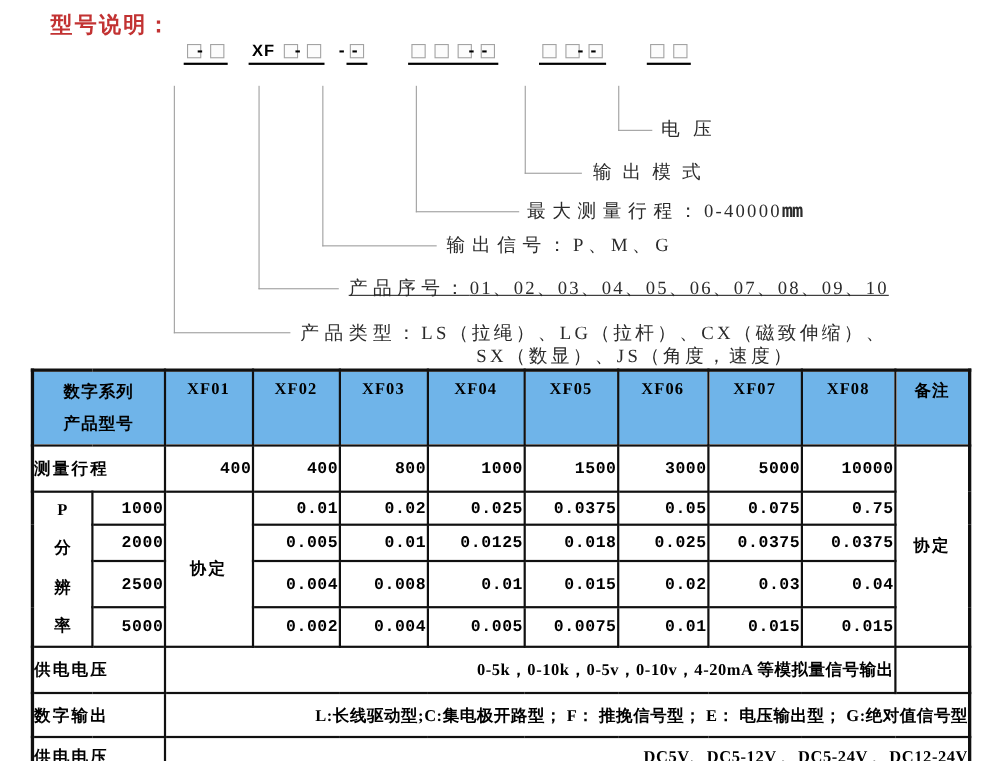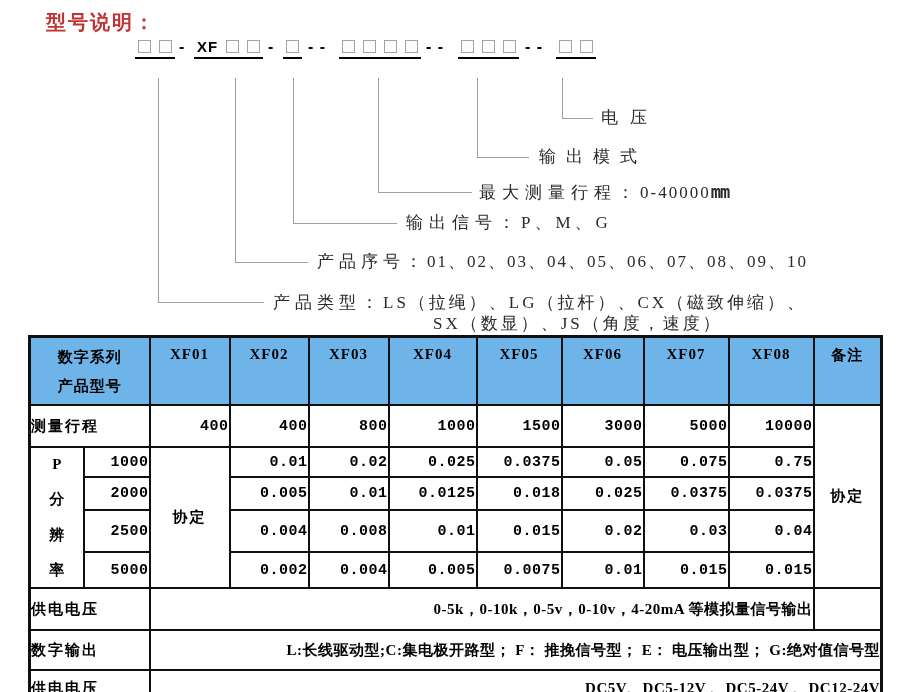--- a/index.html
+++ b/index.html
@@ -3,21 +3,21 @@
 <meta charset="utf-8">
 <style>
   html,body{margin:0;padding:0;background:#ffffff;}
   .page{position:relative;width:909px;height:692px;background:#ffffff;overflow:hidden;
         font-family:"Liberation Serif",serif;color:#000;padding-left:39px;}
   
   .title{position:absolute;left:46px;top:9px;font-family:"Liberation Sans",sans-serif;
          font-weight:bold;font-size:20px;color:#c23232;letter-spacing:2px;}
   
   .mgroup{position:absolute;top:40px;display:flex;align-items:center;gap:8px;
-          border-bottom:2px solid #000;padding:0 3px 4px 3px;}
+          border-bottom:2px solid #000;padding:0 3px 4px 3px;margin-left:32px;}
   .mbox{width:13px;height:13px;border:1px solid #a3a3a3;background:#fcfcfc;box-sizing:border-box;}
   .xf-prefix{font-family:"Liberation Sans",sans-serif;font-weight:bold;font-size:15px;
              line-height:13px;letter-spacing:1px;color:#000;}
   .msep{position:absolute;top:39px;font-family:"Liberation Sans",sans-serif;font-weight:bold;
         font-size:16px;line-height:15px;color:#000;white-space:pre;letter-spacing:1px;}
   
   .vline{position:absolute;width:1px;background:#9f9f9f;}
   .hline{position:absolute;height:1px;background:#9f9f9f;}
   .clabel{position:absolute;font-size:17px;color:#2b2b2b;white-space:nowrap;line-height:20px;}
   .ls12{letter-spacing:12px;} .ls10{letter-spacing:10px;} .ls6{letter-spacing:6px;}
@@ -97,21 +97,21 @@
     <div class="vline" style="left:378px;top:78px;height:115px;"></div>
     <div class="hline" style="left:378px;top:192px;width:94px;"></div>
     <div class="clabel" style="left:479px;top:182px;"><span class="ls6">最大测量行程：</span><span class="cval2">0-40000</span><span class="unit">mm</span></div>
 
     <div class="vline" style="left:293px;top:78px;height:146px;"></div>
     <div class="hline" style="left:293px;top:223px;width:104px;"></div>
     <div class="clabel" style="left:406px;top:213px;"><span class="ls6">输出信号：</span><span class="cval">P、M、G</span></div>
 
     <div class="vline" style="left:235px;top:78px;height:185px;"></div>
     <div class="hline" style="left:235px;top:262px;width:73px;"></div>
-    <div class="clabel" style="left:317px;top:252px;"><span class="ls5">产品序号：</span><span class="cval2">01、02、03、04、05、06、07、08、09、10</span></div>
+    <div class="clabel" style="left:317px;top:252px;text-decoration:underline;"><span class="ls5">产品序号：</span><span class="cval2">01、02、03、04、05、06、07、08、09、10</span></div>
 
     <div class="vline" style="left:158px;top:78px;height:225px;"></div>
     <div class="hline" style="left:158px;top:302px;width:106px;"></div>
     <div class="clabel" style="left:273px;top:293px;"><span class="ls5">产品类型：</span><span class="ls3">LS（拉绳）、LG（拉杆）、CX（磁致伸缩）、</span></div>
     <div class="clabel ls3" style="left:433px;top:314px;">SX（数显）、JS（角度，速度）</div>
   </div>
 
   <table class="spec">
     <colgroup>
       <col style="width:54px;">

